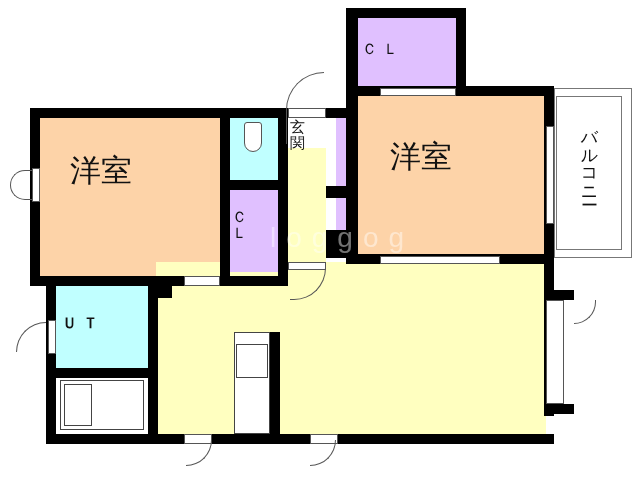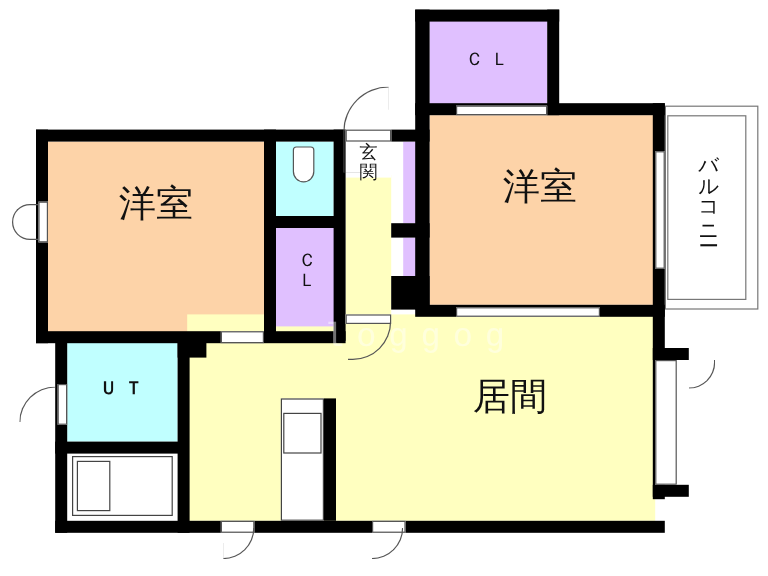--- a/index.html
+++ b/index.html
@@ -1,24 +1,24 @@
 <!DOCTYPE html>
 <html><head>
 <meta charset="utf-8">
 <style>
   html,body{margin:0;padding:0;background:#fff;}
   body{width:640px;height:480px;position:relative;overflow:hidden;font-family:"DejaVu Sans","Liberation Sans",sans-serif;}
   .abs{position:absolute;box-sizing:border-box;}
   .wall{background:#000;}
   .win{background:#fff;}
-  .lbl{position:absolute;color:#111;text-align:center;line-height:1.05;}
+  .lbl{position:absolute;color:#111;line-height:1.05;}
   .big{font-size:31px;}
   .sm{font-size:15px;letter-spacing:6px;}
   .arc{position:absolute;border:1px solid #555;box-sizing:border-box;}
-  .wm{position:absolute;color:rgba(255,255,255,0.45);font-size:28px;letter-spacing:10px;font-family:Liberation Mono, monospace;margin-top:44px;}
+  .wm{position:absolute;color:rgba(255,255,255,0.45);font-size:28px;letter-spacing:10px;font-family:Liberation Sans, sans-serif;}
 </style>
 </head>
 <body>
 
 <div class="abs" style="left:40px;top:118px;width:180px;height:160px;background:#fdd3a8;"></div>
 <div class="abs" style="left:358px;top:96px;width:188px;height:158px;background:#fdd3a8;"></div>
 <div class="abs" style="left:156px;top:262px;width:390px;height:172px;background:#ffffc0;"></div>
 <div class="abs" style="left:288px;top:146px;width:38px;height:120px;background:#ffffc0;"></div>
 <div class="abs" style="left:358px;top:16px;width:98px;height:72px;background:#e0c0ff;"></div>
 <div class="abs" style="left:230px;top:190px;width:50px;height:82px;background:#e0c0ff;"></div>
@@ -81,21 +81,20 @@
 <div class="abs" style="left:64px;top:384px;width:28px;height:42px;border:1px solid #444;"></div>
 <div class="abs" style="left:244px;top:122px;width:18px;height:30px;border:1px solid #555;border-radius:3px 3px 9px 9px;background:#fff;"></div>
 
 <div class="lbl big" style="left:70px;top:154px;width:120px;">
   <div>洋室</div>
 </div>
 <div class="lbl big" style="left:390px;top:140px;width:120px;">
   <div>洋室</div>
 </div>
 <div class="lbl big" style="left:350px;top:315px;width:150px;">
-  <div>居間</div>
 </div>
 <div class="lbl sm" style="left:362px;top:42px;width:94px;">ＣＬ</div>
 <div class="lbl sm" style="left:232px;top:210px;width:48px;letter-spacing:0;">
   <div>Ｃ</div>
   <div>Ｌ</div>
 </div>
 <div class="lbl" style="left:290px;top:120px;width:34px;font-size:15px;">
   <div>玄</div>
   <div>関</div>
 </div>

